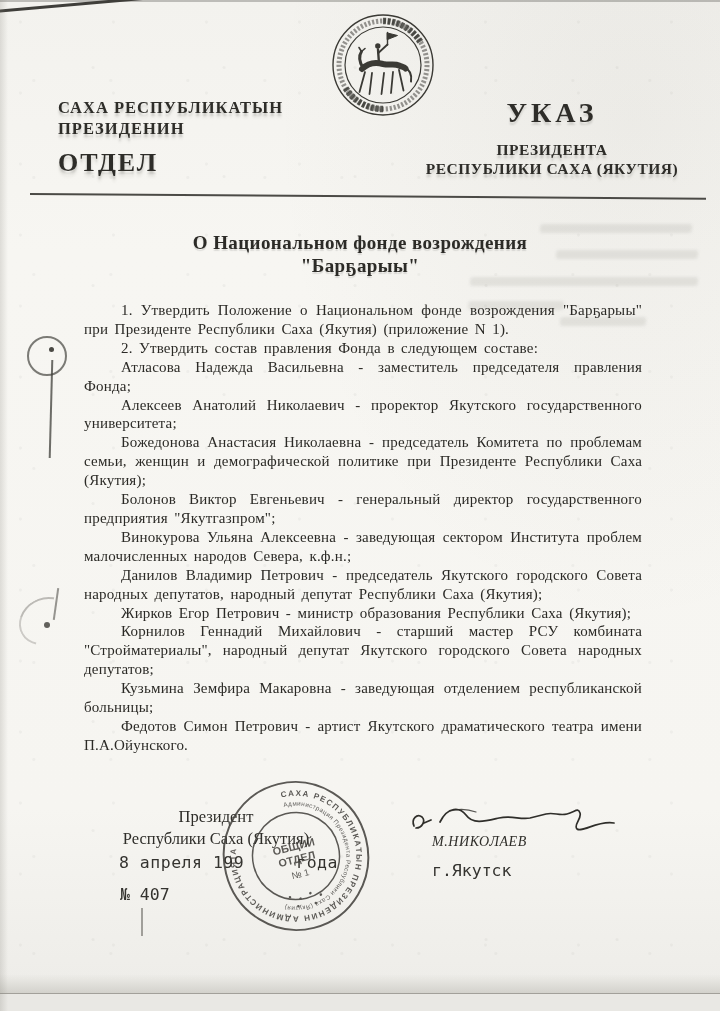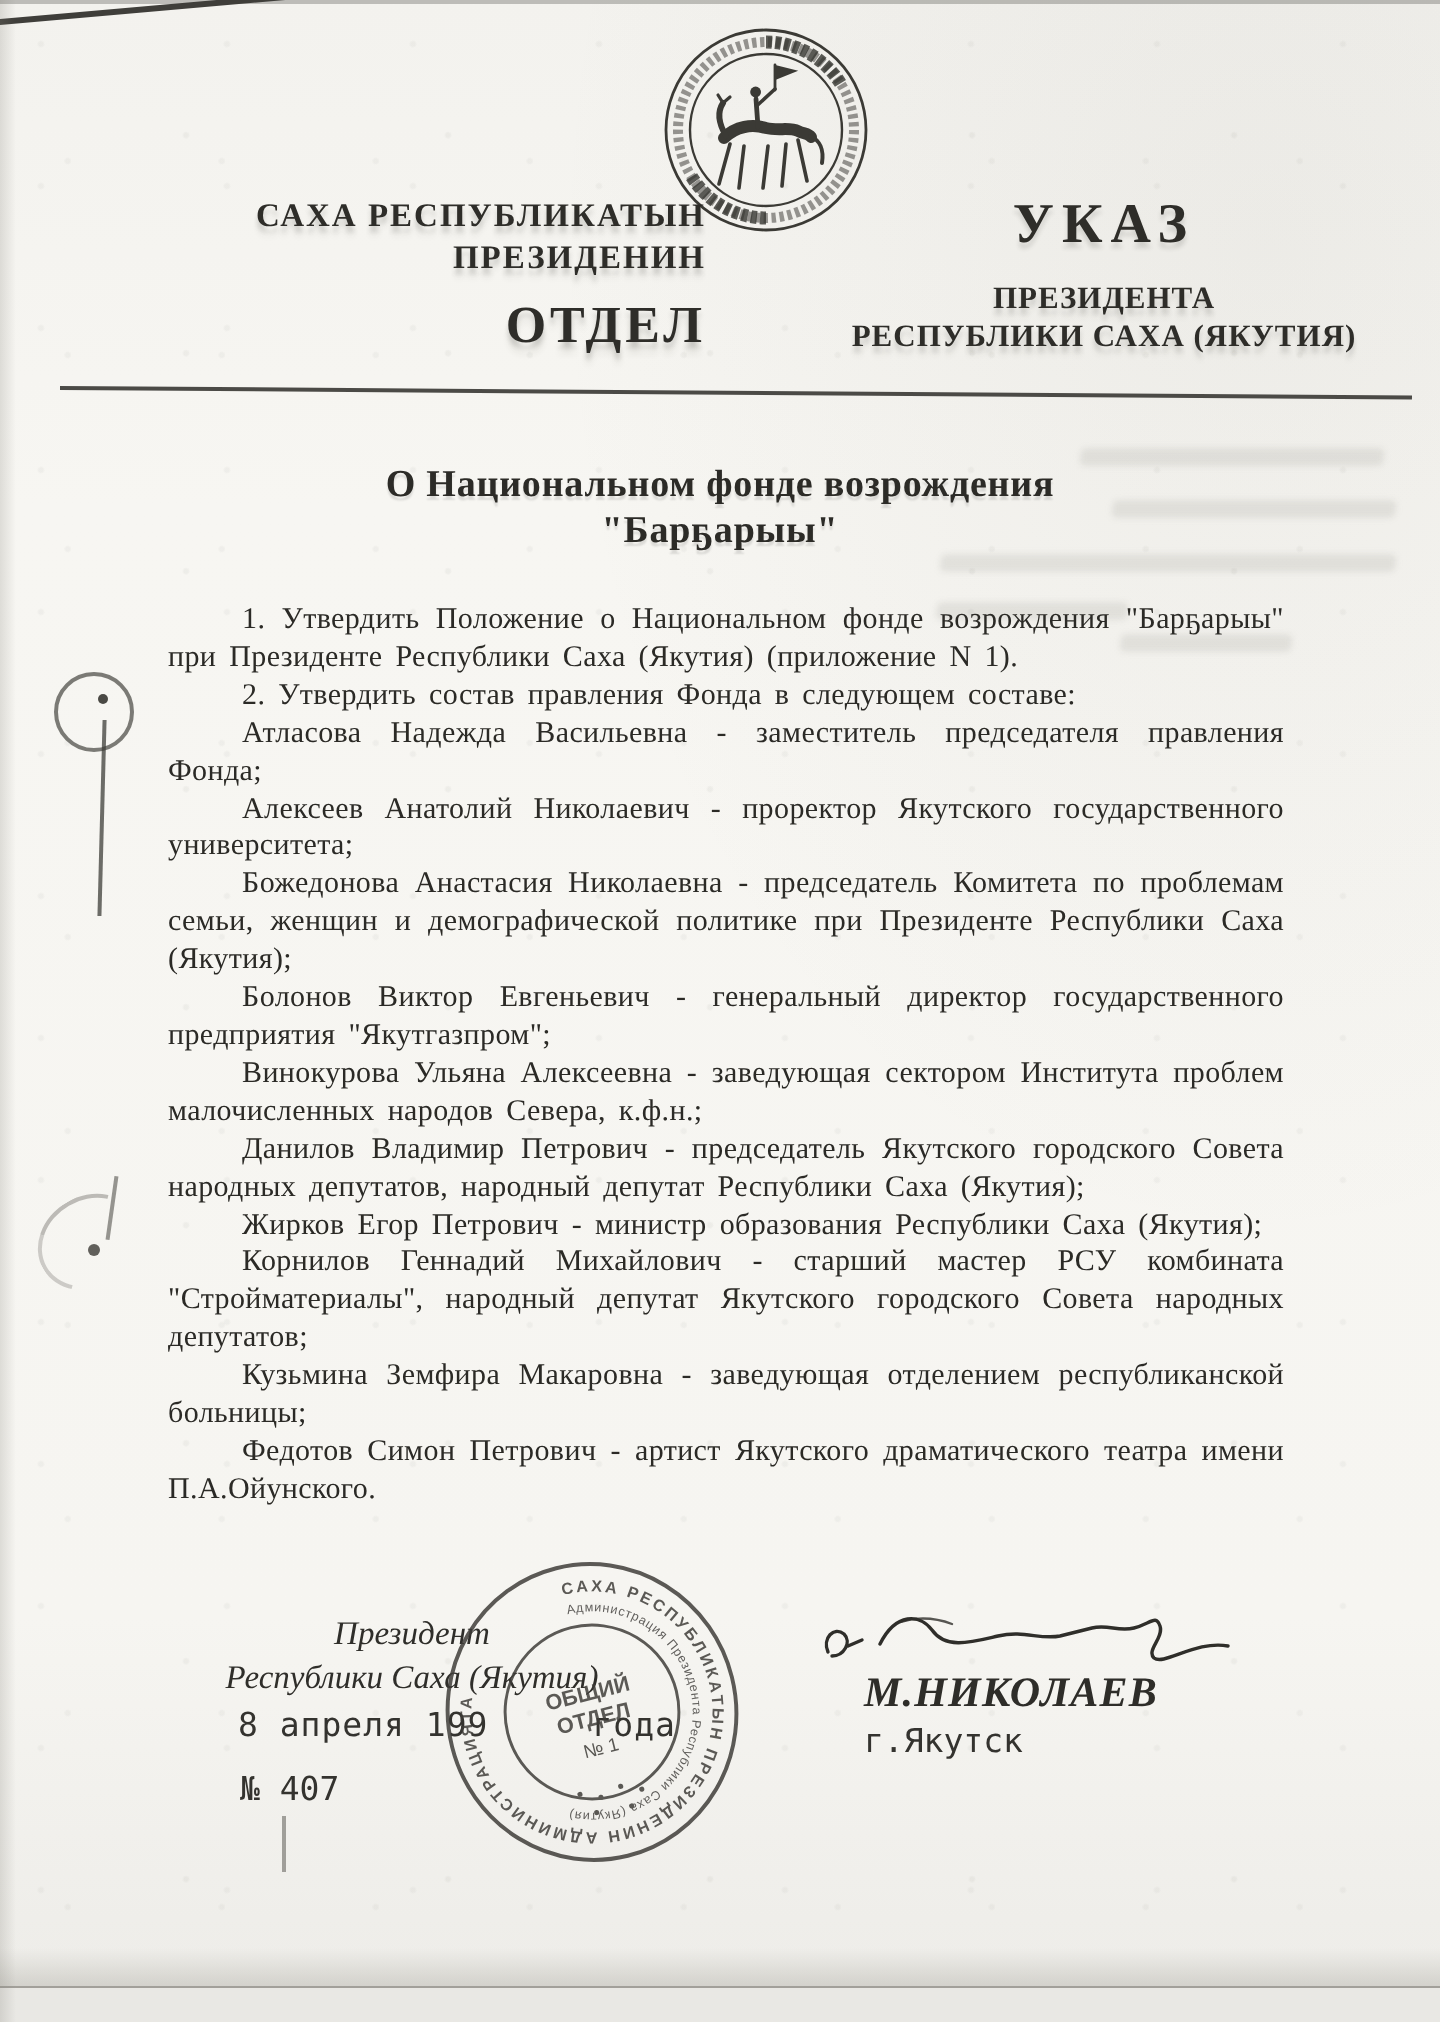--- a/index.html
+++ b/index.html
@@ -15,21 +15,21 @@
     background-size:93px 71px,131px 109px,77px 97px,100% 100%;}
   .page::after{content:"";position:absolute;left:0;top:0;bottom:0;width:8px;pointer-events:none;
     background:linear-gradient(90deg,rgba(130,128,120,0.22),rgba(130,128,120,0));}
 
   .scan-top{position:absolute;left:-6px;top:10px;width:150px;height:3px;background:#3f3e3a;
     transform:rotate(-5deg);transform-origin:left center;}
   .scan-top2{position:absolute;left:0;top:0;width:100%;height:2px;background:rgba(90,88,82,0.35);}
 
   .emblem{position:absolute;left:331px;top:13px;width:104px;height:104px;}
 
-  .hdr-left{position:absolute;left:58px;top:97px;width:295px;text-align:right;color:#2e2d29;}
+  .hdr-left{position:absolute;left:58px;top:97px;width:295px;text-align:left;color:#2e2d29;}
   .hdr-left .l1{font-weight:bold;font-size:16.5px;line-height:21px;letter-spacing:1px;
     text-shadow:0 3px 2px rgba(60,60,55,0.16),0 5px 3px rgba(60,60,55,0.07);}
   .hdr-left .l3{font-weight:bold;font-size:26px;letter-spacing:2px;margin-top:9px;
     text-shadow:0 3px 2px rgba(60,60,55,0.18),0 6px 3px rgba(60,60,55,0.08);}
   .hdr-right{position:absolute;left:402px;top:97px;width:300px;text-align:center;color:#2e2d29;}
   .hdr-right .ukaz{font-weight:bold;font-size:28px;letter-spacing:4px;
     text-shadow:0 3px 2px rgba(60,60,55,0.16);}
   .hdr-right .sub{font-weight:bold;font-size:15.5px;line-height:19px;margin-top:11px;letter-spacing:0.5px;
     text-shadow:0 3px 2px rgba(60,60,55,0.14),0 5px 3px rgba(60,60,55,0.06);}
 
@@ -45,32 +45,32 @@
   .g1{left:540px;top:224px;width:152px;height:9px;}
   .g2{left:556px;top:250px;width:142px;height:9px;}
   .g3{left:470px;top:277px;width:228px;height:9px;}
   .g4{left:468px;top:301px;width:96px;height:9px;}
   .g5{left:560px;top:317px;width:86px;height:9px;}
 
   .body-text{position:absolute;left:84px;top:301px;width:558px;font-size:15px;line-height:18.9px;
     text-align:justify;word-spacing:2.5px;letter-spacing:0.2px;color:#2b2a26;}
   .body-text p{margin:0;text-indent:37px;}
 
-  .sig-post{position:absolute;left:98px;top:806px;width:216px;text-align:center;
-    font-style:italic;font-size:16.5px;line-height:21.5px;color:#2f2e2a;}
+  .sig-post{position:absolute;left:108px;top:806px;width:216px;text-align:center;
+    font-size:16.5px;line-height:21.5px;color:#2f2e2a;}
   .mono{font-family:"DejaVu Sans Mono","Liberation Mono",monospace;}
   .sig-date{position:absolute;left:119px;top:853px;font-size:16.5px;color:#34332f;letter-spacing:0.5px;}
   .date-gap{display:inline-block;width:52px;}
   .sig-num{position:absolute;left:120px;top:885px;font-size:16.5px;color:#34332f;}
 
   .stamp{position:absolute;left:217px;top:777px;width:158px;height:158px;opacity:0.84;
     transform:rotate(-14deg);}
   .sig-ink{position:absolute;left:406px;top:798px;width:220px;height:44px;}
-  .sig-name{position:absolute;left:432px;top:834px;font-style:italic;font-weight:700;
-    font-size:21px;letter-spacing:0.6px;color:#2e2d29;}
+  .sig-name{position:absolute;left:432px;top:834px;font-style:italic;font-weight:400;
+    font-size:14px;letter-spacing:0.6px;color:#2e2d29;}
   .sig-city{position:absolute;left:432px;top:861px;font-size:16.5px;color:#34332f;}
 
   .hole1{position:absolute;left:27px;top:336px;width:36px;height:36px;border-radius:50%;
     border:2px solid rgba(70,70,64,0.7);}
   .hole1-dot{position:absolute;left:49px;top:347px;width:5px;height:5px;border-radius:50%;background:#4a4944;}
   .pen-line1{position:absolute;left:50px;top:360px;width:2px;height:98px;background:rgba(62,61,56,0.75);
     transform:rotate(1.5deg);}
   .hole2{position:absolute;left:18px;top:598px;width:50px;height:42px;border-radius:50%;
     border:2px solid transparent;border-top-color:rgba(80,78,72,0.35);border-left-color:rgba(80,78,72,0.25);
     transform:rotate(-30deg);}

